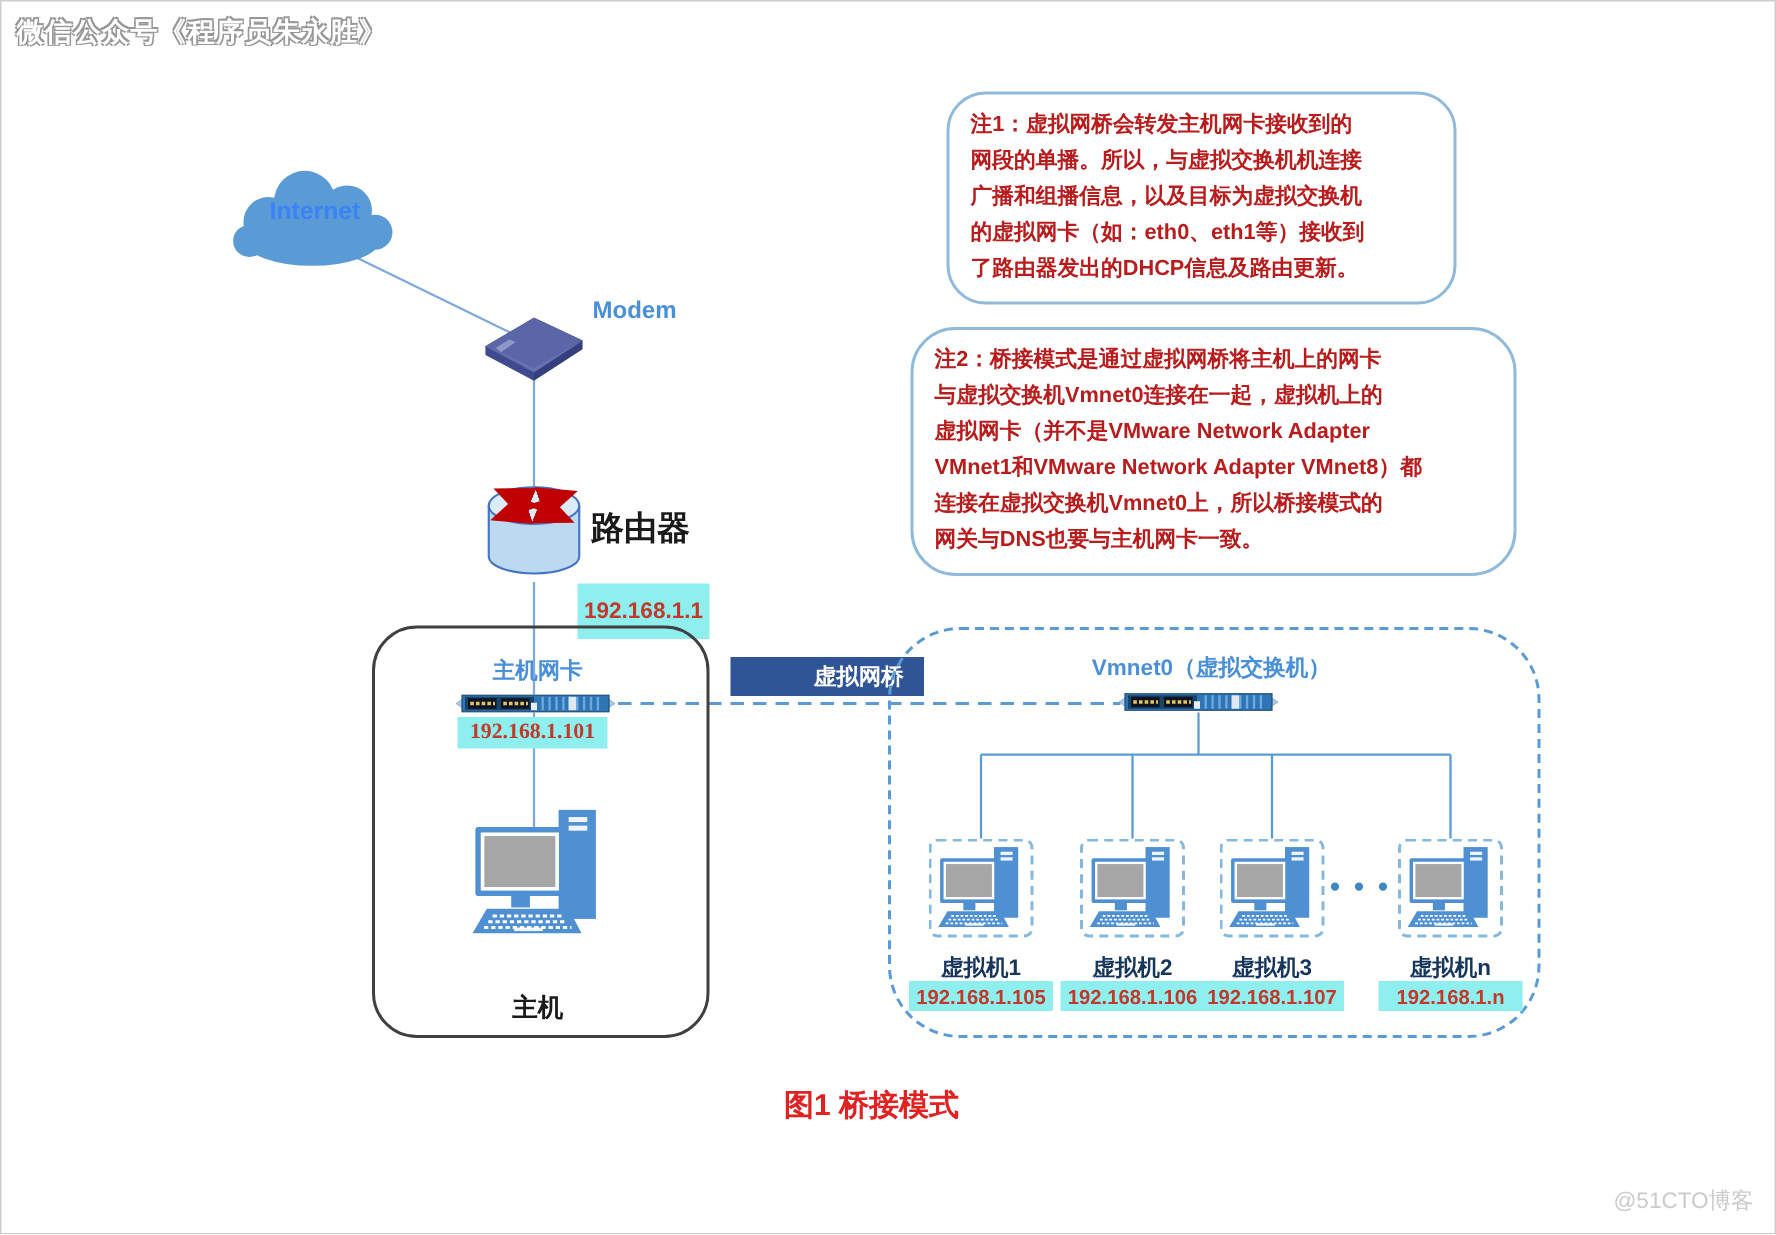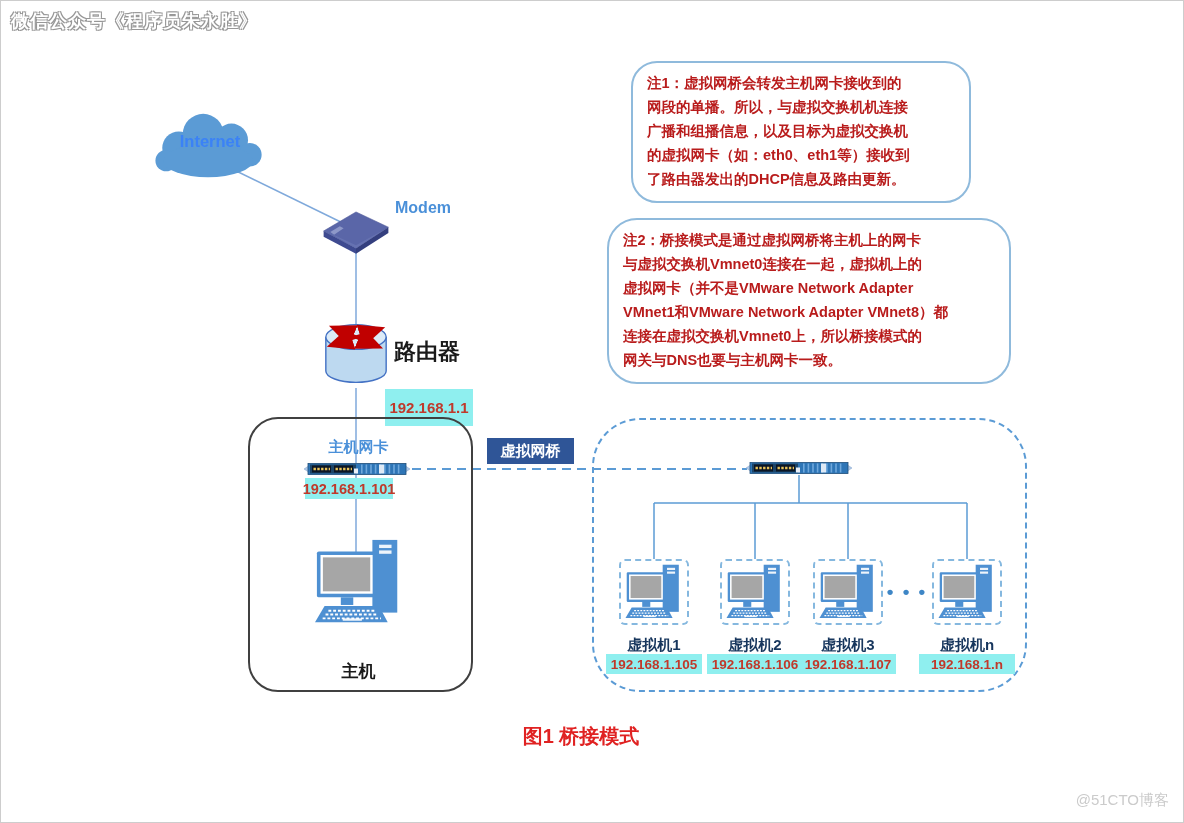--- a/index.html
+++ b/index.html
@@ -9,21 +9,21 @@
   .blue-label{color:#4A90D9;font-weight:bold;}
   .center{text-align:center;}
   .badge{background:#8FEFEF;color:#C0392B;font-weight:bold;text-align:center;display:flex;align-items:center;justify-content:center;}
   .node-label{color:#1a1a1a;font-weight:bold;}
   .vm-label{color:#17365D;font-weight:bold;text-align:center;font-size:15px;}
   .note{border:2px solid #8FBADC;background:#fff;color:#b91c1c;font-weight:bold;font-size:14.5px;line-height:1.65;padding:9px 14px;box-sizing:border-box;}
   .note .line{white-space:nowrap;}
   .host-box{border:2px solid #404040;border-radius:30px;background:transparent;}
   .vmnet-box{border:2px dashed #5B9BD5;border-radius:48px;background:transparent;}
   .vm-dash{border:2px dashed #85B8DF;border-radius:6px;box-sizing:border-box;}
-  .bridge-tag{background:#2F5597;color:#fff;font-weight:bold;font-size:15px;display:flex;align-items:center;justify-content:center;}
+  .bridge-tag{background:#2F5597;color:#fff;font-weight:bold;font-size:15px;display:flex;align-items:center;justify-content:center;padding-left:42px;}
   .wm-top{color:#fff;font-weight:bold;font-size:18px;letter-spacing:1px;
     text-shadow:-1px -1px 0 #979797,1px -1px 0 #979797,-1px 1px 0 #979797,1px 1px 0 #979797;}
   .wm-bottom{color:#cbcbcb;font-size:15px;}
   .caption{color:#E02222;font-weight:bold;font-size:20px;}
   .dots{color:#3E86C6;font-weight:bold;font-size:19px;letter-spacing:2px;text-align:center;}
   svg{display:block;}
 </style>
 </head>
 <body>
 
@@ -128,29 +128,30 @@
     <use href="#sym-router"></use>
   </svg>
   <div class="abs node-label" style="left:393px;top:336px;font-size:22px;">路由器</div>
   <div class="abs badge" style="left:384px;top:357px;width:88px;height:37px;font-size:15px;margin-top:31px;">192.168.1.1</div>
 
   <div class="abs host-box" style="left:247px;top:416px;width:221px;height:271px;"></div>
   <div class="abs blue-label center" style="left:247px;top:437px;width:221px;font-size:15px;">主机网卡</div>
   <svg class="abs" style="left:302px;top:461px;" width="108" height="14">
     <use href="#sym-switch"></use>
   </svg>
-  <div class="abs badge" style="left:304px;top:477px;width:88px;height:21px;font-size:14.5px;">192.168.1.101</div>
+  <div class="abs badge" style="left:304px;top:477px;width:100px;height:21px;font-size:14.5px;font-family:Liberation Serif, serif;">192.168.1.101</div>
   <svg class="abs" style="left:310px;top:537px;" width="96" height="88">
     <use href="#sym-pc"></use>
   </svg>
   <div class="abs node-label center" style="left:247px;top:630px;width:221px;font-size:17px;margin-top:29px;">主机</div>
 
   <div class="abs bridge-tag" style="left:486px;top:437px;width:87px;height:26px;">虚拟网桥</div>
 
   <div class="abs vmnet-box" style="left:591px;top:417px;width:431px;height:270px;"></div>
+  <div class="abs blue-label center" style="left:591px;top:435px;width:431px;font-size:15px;">Vmnet0（虚拟交换机）</div>
   <svg class="abs" style="left:744px;top:460px;" width="108" height="14">
     <use href="#sym-switch"></use>
   </svg>
 
   <div class="abs vm-dash" style="left:618px;top:558px;width:70px;height:66px;">
     <svg style="margin:2px auto 0;display:block;" width="62" height="58">
         <use href="#sym-pc"></use>
       </svg>
   </div>
   <div class="abs vm-label" style="left:600px;top:635px;width:106px;">虚拟机1</div>

